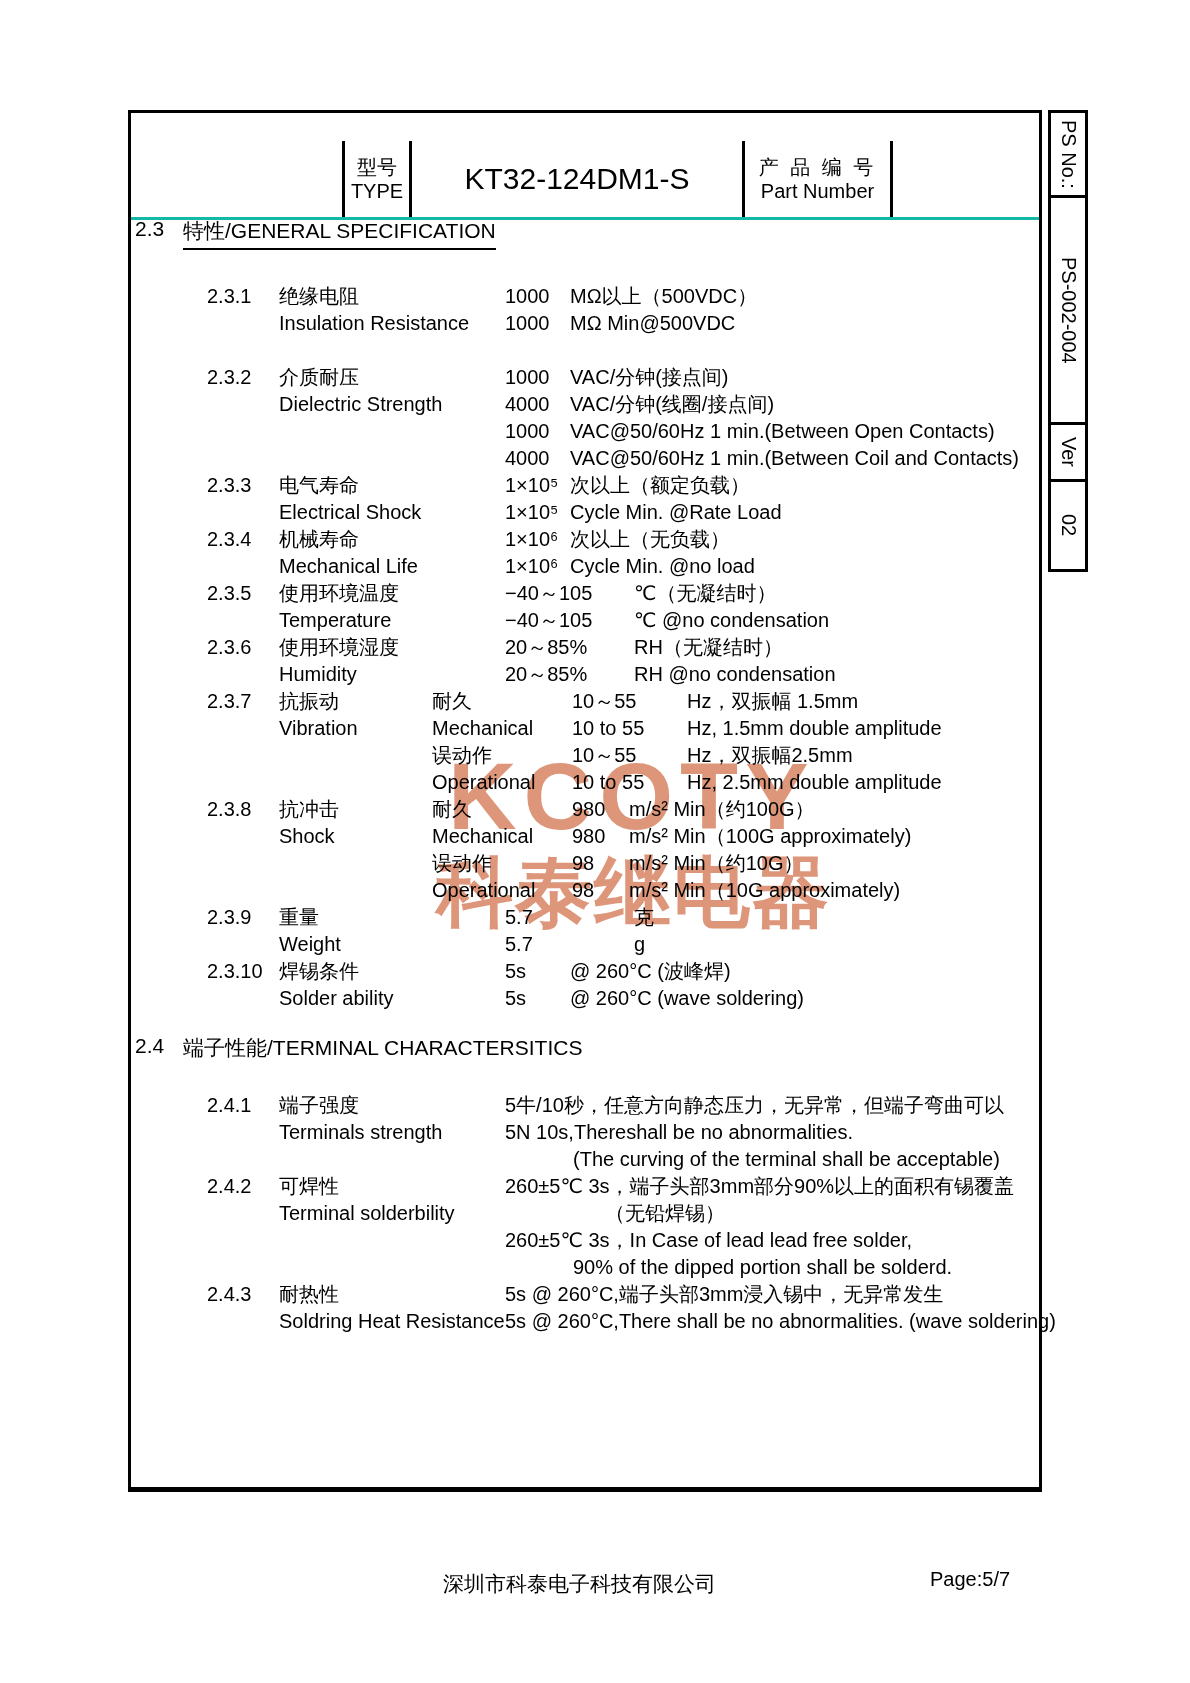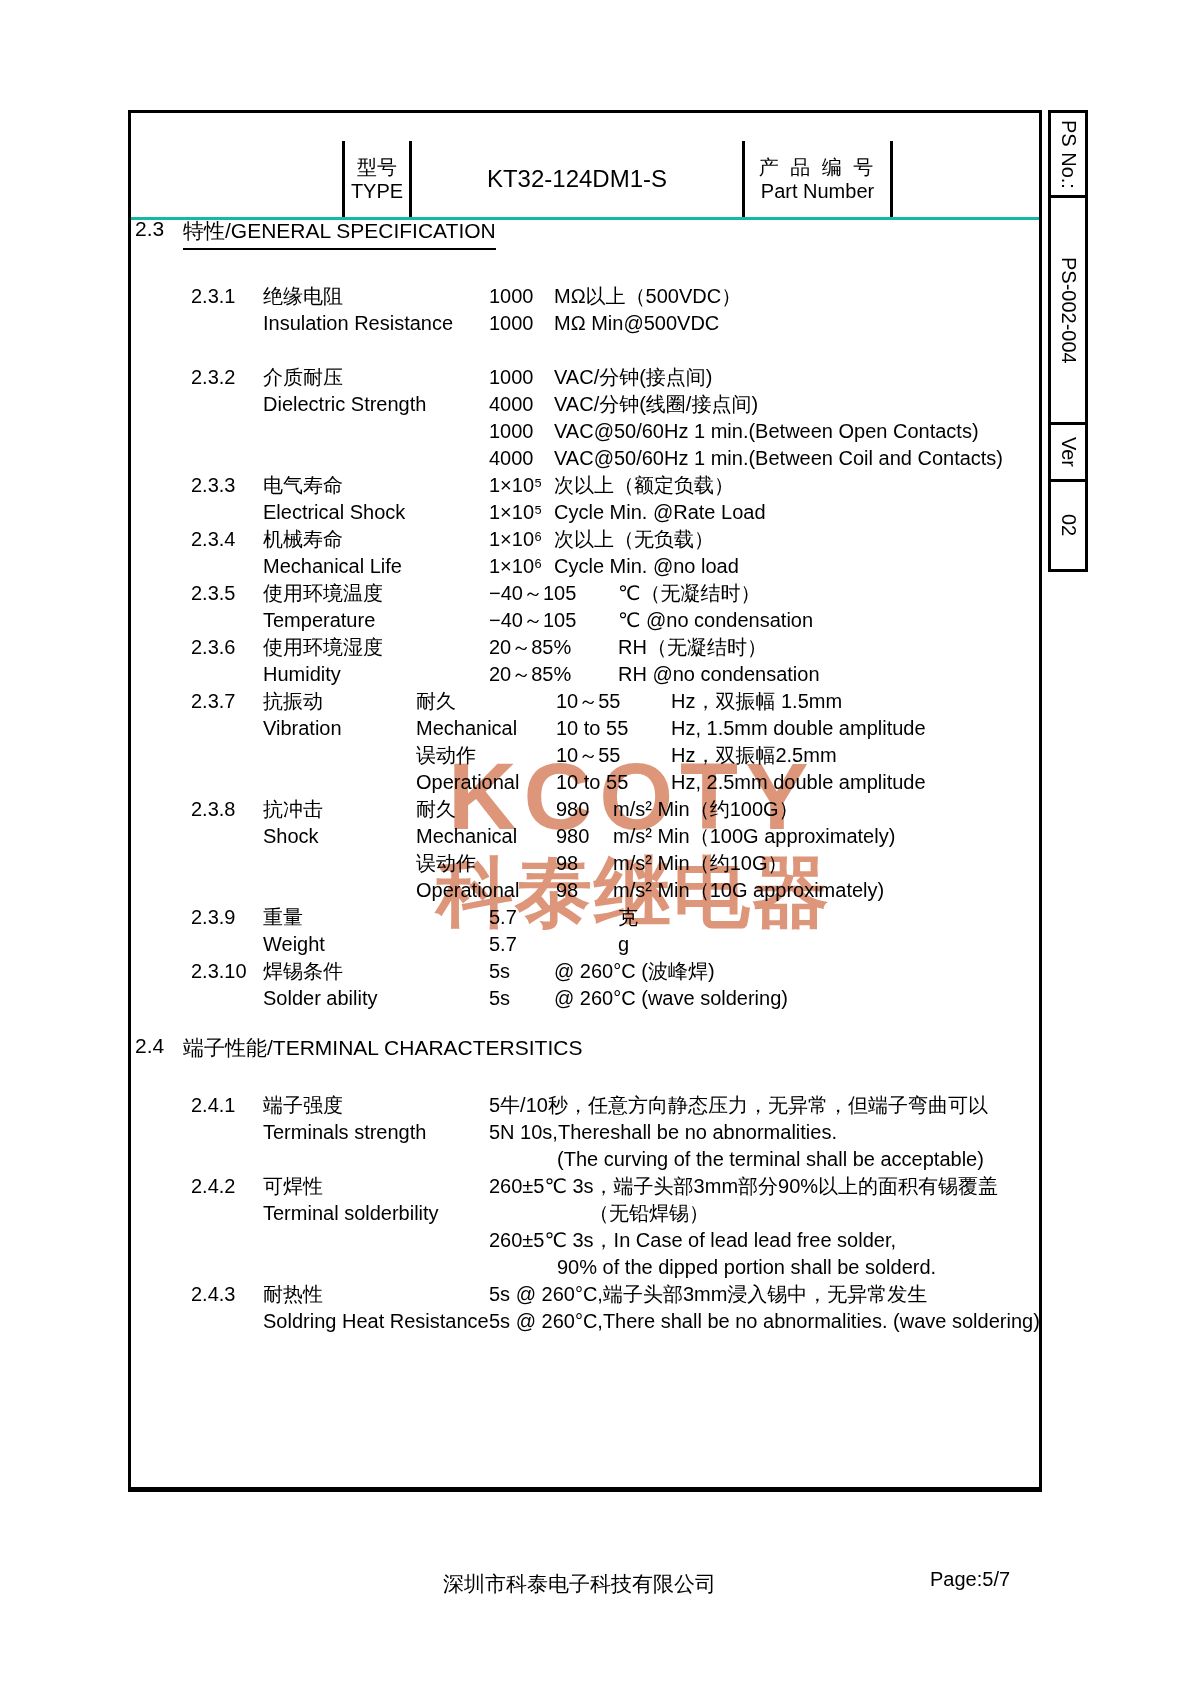--- a/index.html
+++ b/index.html
@@ -13,42 +13,42 @@
 
   .mainbox { position:absolute; left:128px; top:110px; width:914px; height:1382px;
              border:3px solid #000; border-bottom-width:5px; z-index:1; }
 
   
   .hdr { position:absolute; left:0; top:0; width:100%; height:79px; border-bottom:3px solid #14b8a6;margin-top:28px; }
   .hcell { position:absolute; top:0; height:100%; display:flex; flex-direction:column;
            align-items:center; justify-content:center; line-height:1.22; font-size:20px; }
   .hc-blank1 { left:0; width:211px; }
   .hc-type   { left:211px; width:67px;  border-left:3px solid #000; }
-  .hc-typeval{ left:278px; width:333px; border-left:3px solid #000; font-size:24px; }
+  .hc-typeval{ left:278px; width:333px; border-left:3px solid #000; font-size:30px; }
   .hc-part   { left:611px; width:148px; border-left:3px solid #000; }
   .hc-blank2 { left:759px; width:149px; border-left:3px solid #000; }
   .spaced { letter-spacing:3px; }
 
   
   .sidebar { position:absolute; left:1048px; top:110px; width:40px; height:462px;
              border:3px solid #000; z-index:1; display:flex; flex-direction:column; }
   .scell { writing-mode:vertical-rl; text-orientation:mixed; display:flex; align-items:center;
            justify-content:center; font-size:20px; width:100%; border-bottom:3px solid #000;
            white-space:nowrap; }
   .sc1 { height:85px; } .sc2 { height:227px; } .sc3 { height:57px; } .sc4 { height:87px; border-bottom:none; }
 
   
   .sec-head { position:absolute; left:0; width:100%; height:30px; font-size:21px; }
   #head-23 { top:104px; } #head-24 { top:921px; }
   .sh-num { position:absolute; left:4px; white-space:nowrap; }
   .sh-title { position:absolute; left:52px; white-space:nowrap; }
   .underlined { border-bottom:2px solid #000; padding-bottom:3px; }
 
   
-  .rows { position:absolute; left:0; width:100%; }
+  .rows { position:absolute; left:16px; width:100%; }
   #rows-23 { top:170px; } #rows-24 { top:979px; }
   .row { position:relative; height:27px; line-height:27px; }
   .c { position:absolute; top:0; white-space:nowrap; font-size:20px; }
   .c-num    { left:60px; }
   .c-label  { left:120px;margin-left:12px; }
   .c-sub    { left:285px; }
   .c-valA   { left:358px; }
   .c-unitA  { left:423px; }
   .c-unitA2 { left:487px; }
   .c-valB   { left:425px; }

